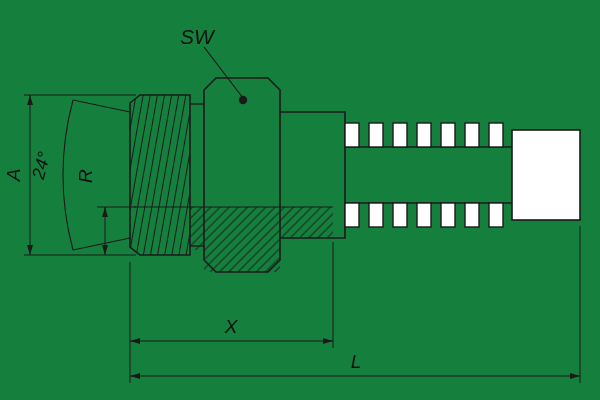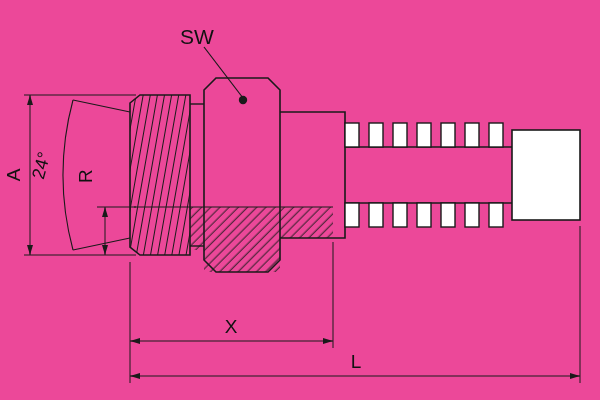--- a/index.html
+++ b/index.html
@@ -1,21 +1,22 @@
 <!DOCTYPE html>
 <html><head>
 <meta charset="utf-8">
 <style>
   html,body{margin:0;padding:0;background:#ffffff;}
   .stage{
     position:relative;
     width:600px;height:400px;
-    background:#ec4899;
+    background:#15803d;
     overflow:hidden;
     font-family:"Liberation Sans", sans-serif;
+    font-style:italic;
   }
   svg text{
     font-family:"Liberation Sans", sans-serif;
     fill:#111111;
   }
 </style>
 </head>
 <body>
 
 <div class="stage">

